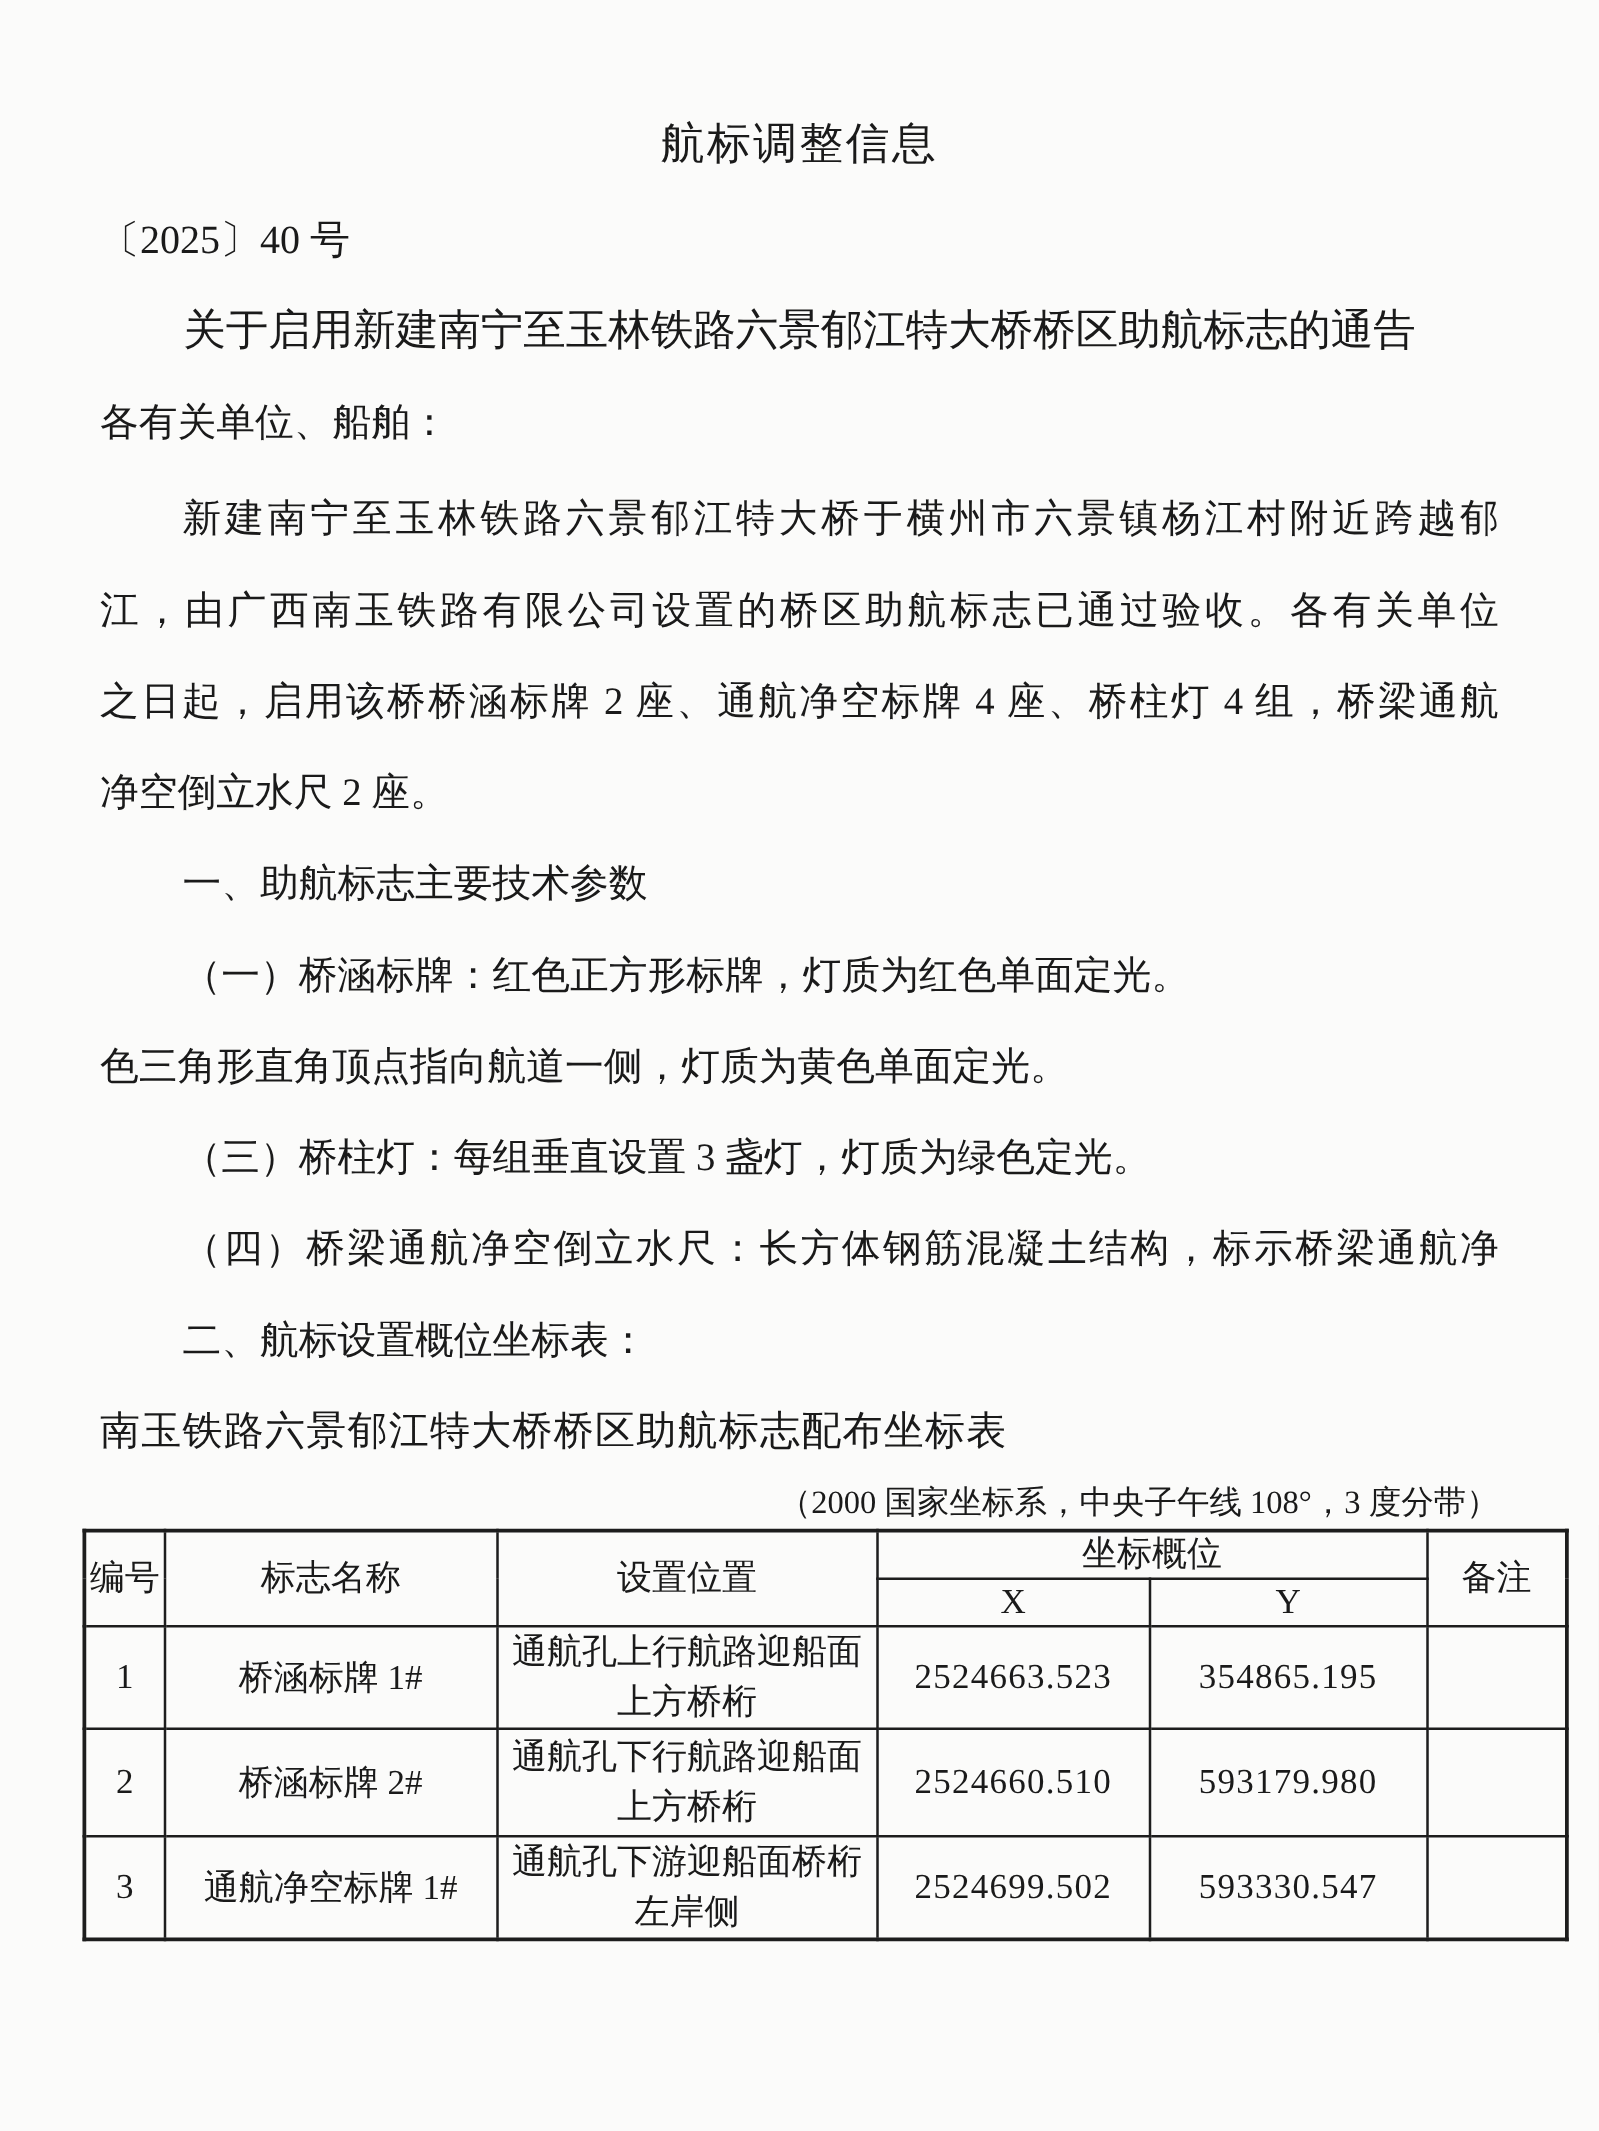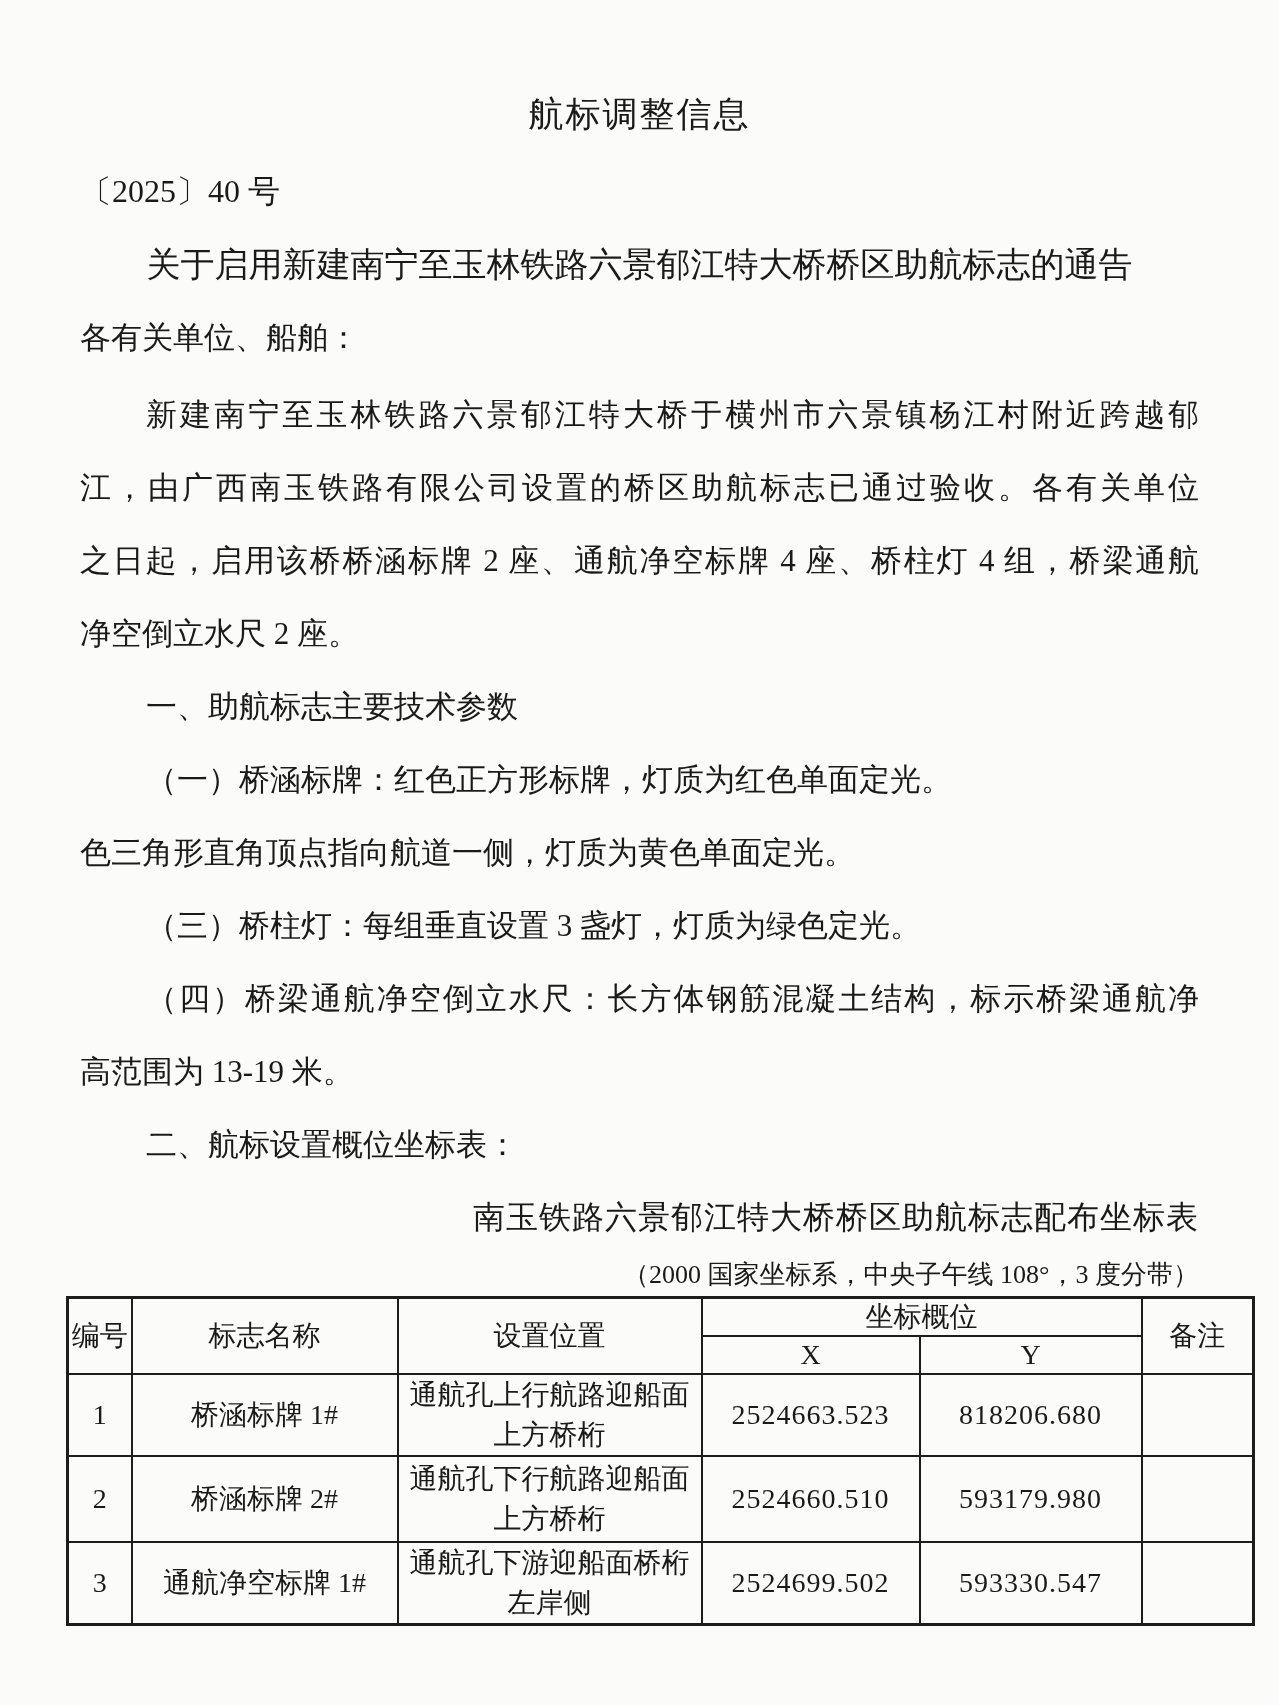--- a/index.html
+++ b/index.html
@@ -36,21 +36,21 @@
     height: 73px; line-height: 73px; margin-top: 4px;
     font-size: 32px; text-align: left;
   }
   .t3 {
     height: 73px; line-height: 73px;
     font-size: 34px; text-align: center;
   }
   .gap4 { margin-top: 4px; }
   .tbl-title {
     height: 73px; line-height: 73px;
-    font-size: 32px; text-align: right; letter-spacing: 1px;
+    font-size: 32px; text-align: left; letter-spacing: 1px;
   }
   .tbl-subtitle {
     height: 42px; line-height: 42px;
     font-size: 26px; text-align: right;
   }
   
   table.coord {
     border-collapse: collapse;
     table-layout: fixed;
     width: 1186px;
@@ -97,21 +97,20 @@
 
   <div class="line indent">一、助航标志主要技术参数</div>
 
   <div class="line indent">（一）桥涵标牌：红色正方形标牌，灯质为红色单面定光。</div>
 
   <div class="line">色三角形直角顶点指向航道一侧，灯质为黄色单面定光。</div>
 
   <div class="line indent">（三）桥柱灯：每组垂直设置 3 盏灯，灯质为绿色定光。</div>
 
   <div class="line indent just">（四）桥梁通航净空倒立水尺：长方体钢筋混凝土结构，标示桥梁通航净</div>
-  <div class="line">高范围为 13-19 米。</div>
 
   <div class="line indent">二、航标设置概位坐标表：</div>
 
   <div class="tbl-title">南玉铁路六景郁江特大桥桥区助航标志配布坐标表</div>
   <div class="tbl-subtitle">（2000 国家坐标系，中央子午线 108°，3 度分带）</div>
 
   <table class="coord">
     <colgroup>
       <col style="width:64px">
       <col style="width:266px">
@@ -133,21 +132,21 @@
         <th class="th-xy">Y</th>
       </tr>
     </thead>
     <tbody>
       <tr class="r1">
         <td class="c-no">1</td>
         <td class="c-name">桥涵标牌 1#</td>
         <td class="c-loc">通航孔上行航路迎船面
 上方桥桁</td>
         <td class="c-num">2524663.523</td>
-        <td class="c-num">818206.680</td>
+        <td class="c-num">354865.195</td>
         <td class="c-note"></td>
       </tr>
       <tr class="r2">
         <td class="c-no">2</td>
         <td class="c-name">桥涵标牌 2#</td>
         <td class="c-loc">通航孔下行航路迎船面
 上方桥桁</td>
         <td class="c-num">2524660.510</td>
         <td class="c-num">593179.980</td>
         <td class="c-note"></td>

